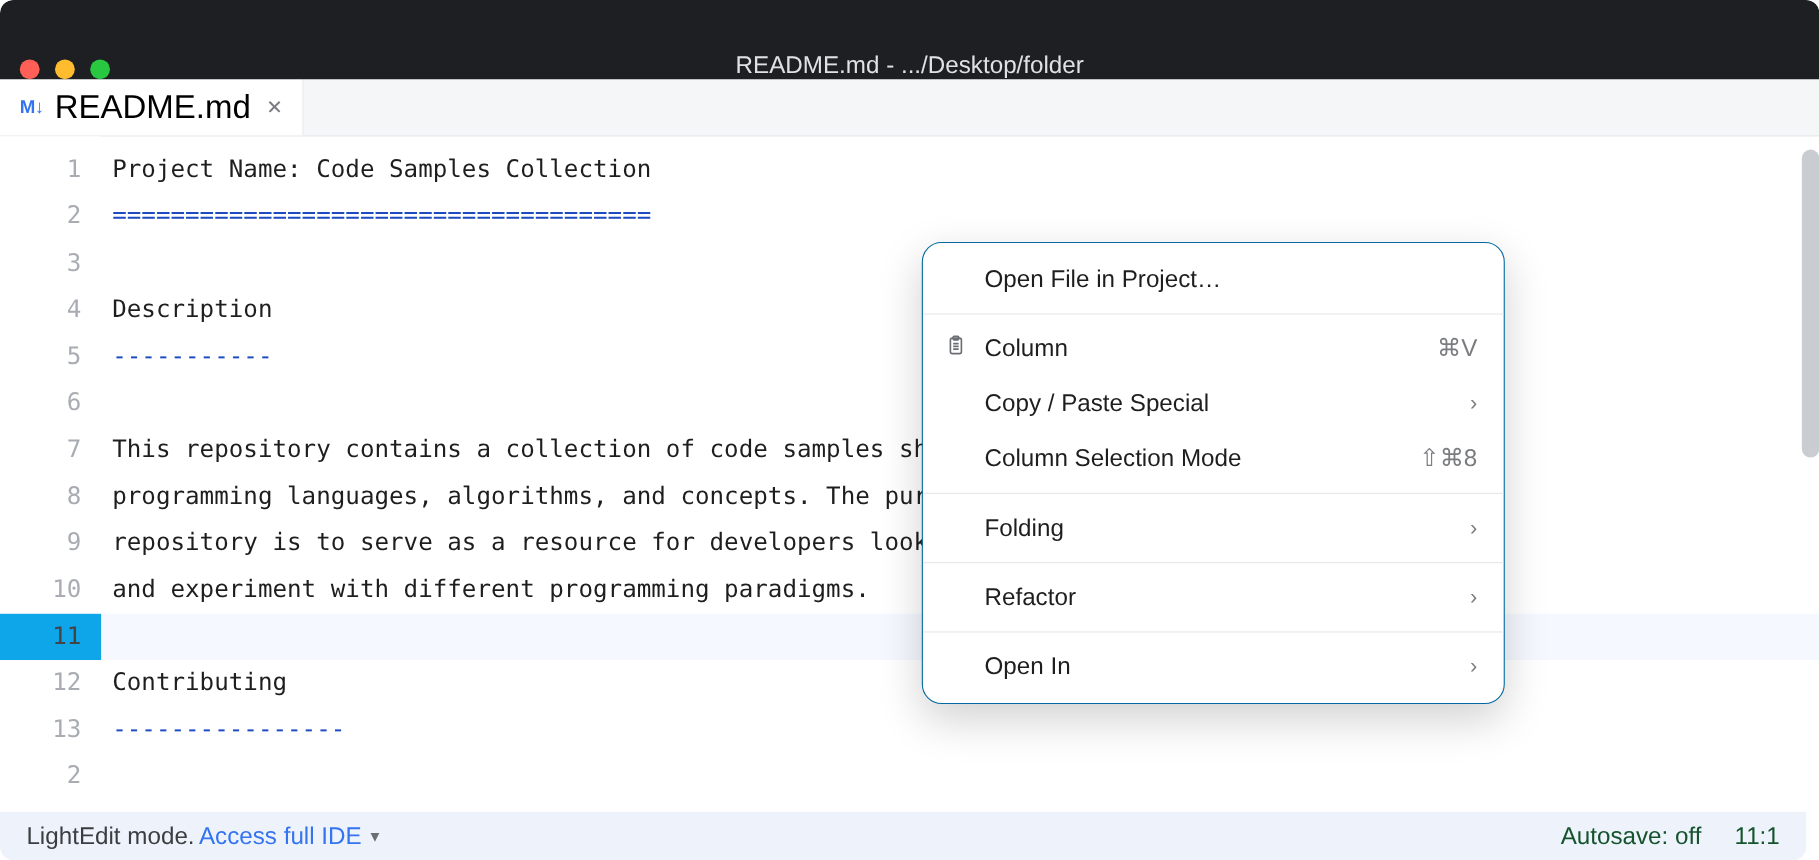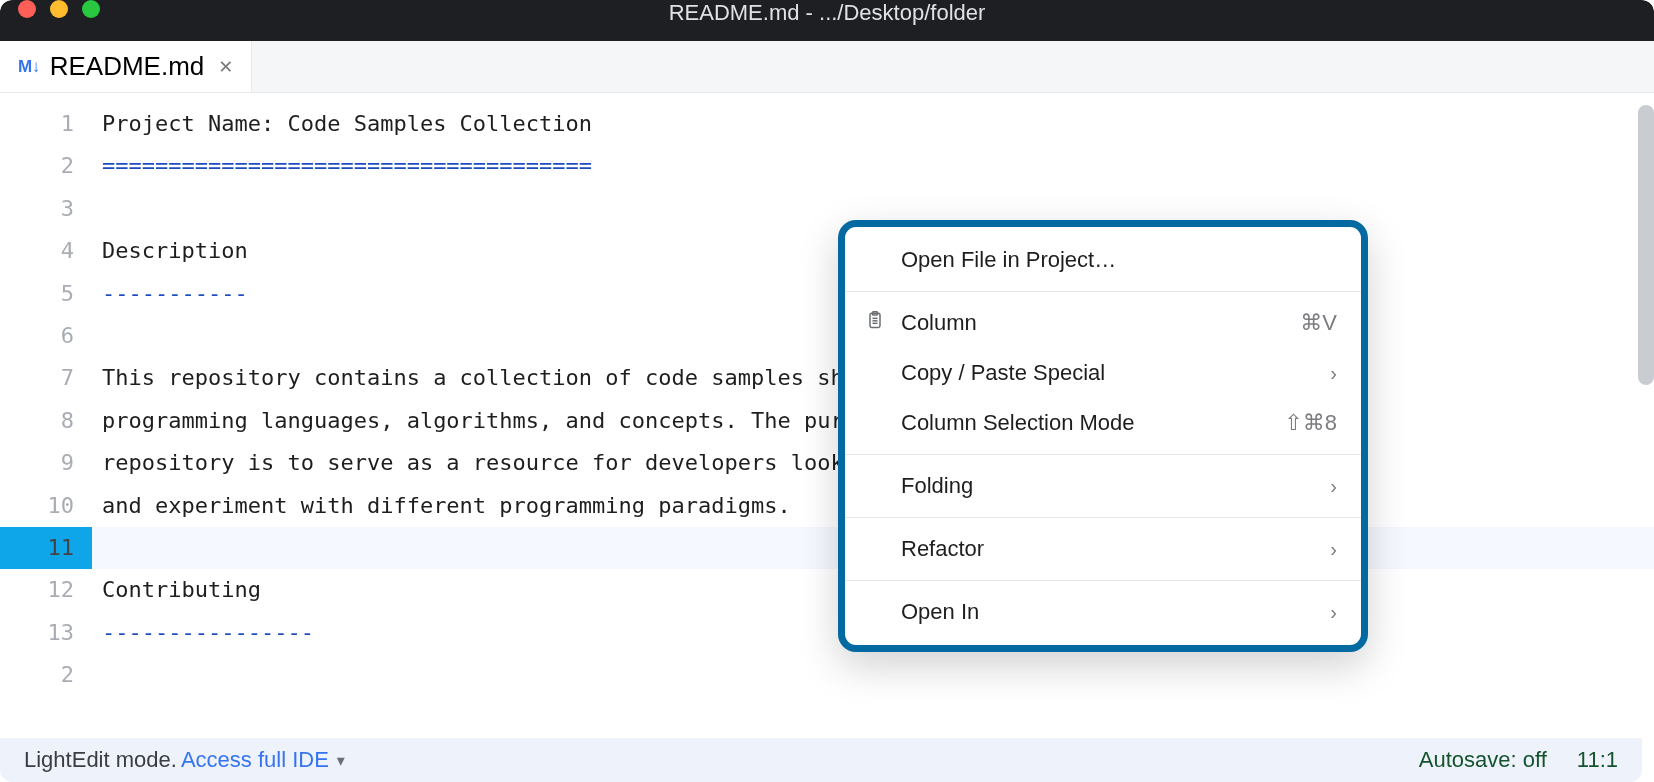--- a/index.html
+++ b/index.html
@@ -8,24 +8,24 @@
   background: #fff;
   width: 1654px;
   height: 782px;
   overflow: hidden;
   border-radius: 12px;
   position: relative;
 }
 
 
 .titlebar {
-  height: 41px;
+  height: 72px;
   background: #1e1f22;
   display: flex;
-  align-items: flex-start;
+  align-items: flex-end;
   padding: 0 18px;
   border-top-left-radius: 12px;
   border-top-right-radius: 12px;
   position: relative;
 }
 .traffic-lights { display: flex; gap: 14px; }
 .traffic-light { width: 18px; height: 18px; border-radius: 50%; }
 .tl-red { background: #ff5f57; }
 .tl-yellow { background: #febc2e; }
 .tl-green { background: #28c840; }
@@ -53,21 +53,21 @@
   padding: 0 14px 0 18px;
   border-right: 1px solid #e6e8eb;
   gap: 10px;
 }
 .file-icon {
   color: #3574f0;
   font-weight: 700;
   font-size: 17px;
   letter-spacing: -0.5px;
 }
-.tab-label { font-size: 26px; color: #000; }
+.tab-label { font-size: 30px; color: #000; }
 .tab-close { color: #7a7c80; font-size: 18px; cursor: pointer; padding: 0 4px; }
 
 
 .editor-wrap {
   position: relative;
   height: 630px;
   display: flex;
 }
 .gutter {
   width: 92px;
@@ -118,21 +118,21 @@
   border-radius: 8px;
 }
 
 
 .context-menu {
   position: absolute;
   top: 220px;
   left: 838px;
   width: 530px;
   background: #fff;
-  border: 7px solid #0369a1;
+  border: 1px solid #0369a1;
   border-radius: 18px;
   box-shadow: 0 14px 40px rgba(0,0,0,0.18);
   padding: 8px 0;
   overflow: hidden;
 }
 .menu-item {
   display: flex;
   align-items: center;
   height: 50px;
   padding: 0 24px 0 56px;

